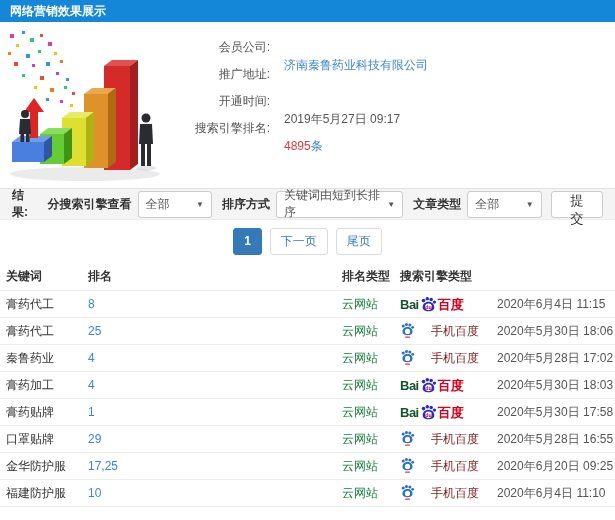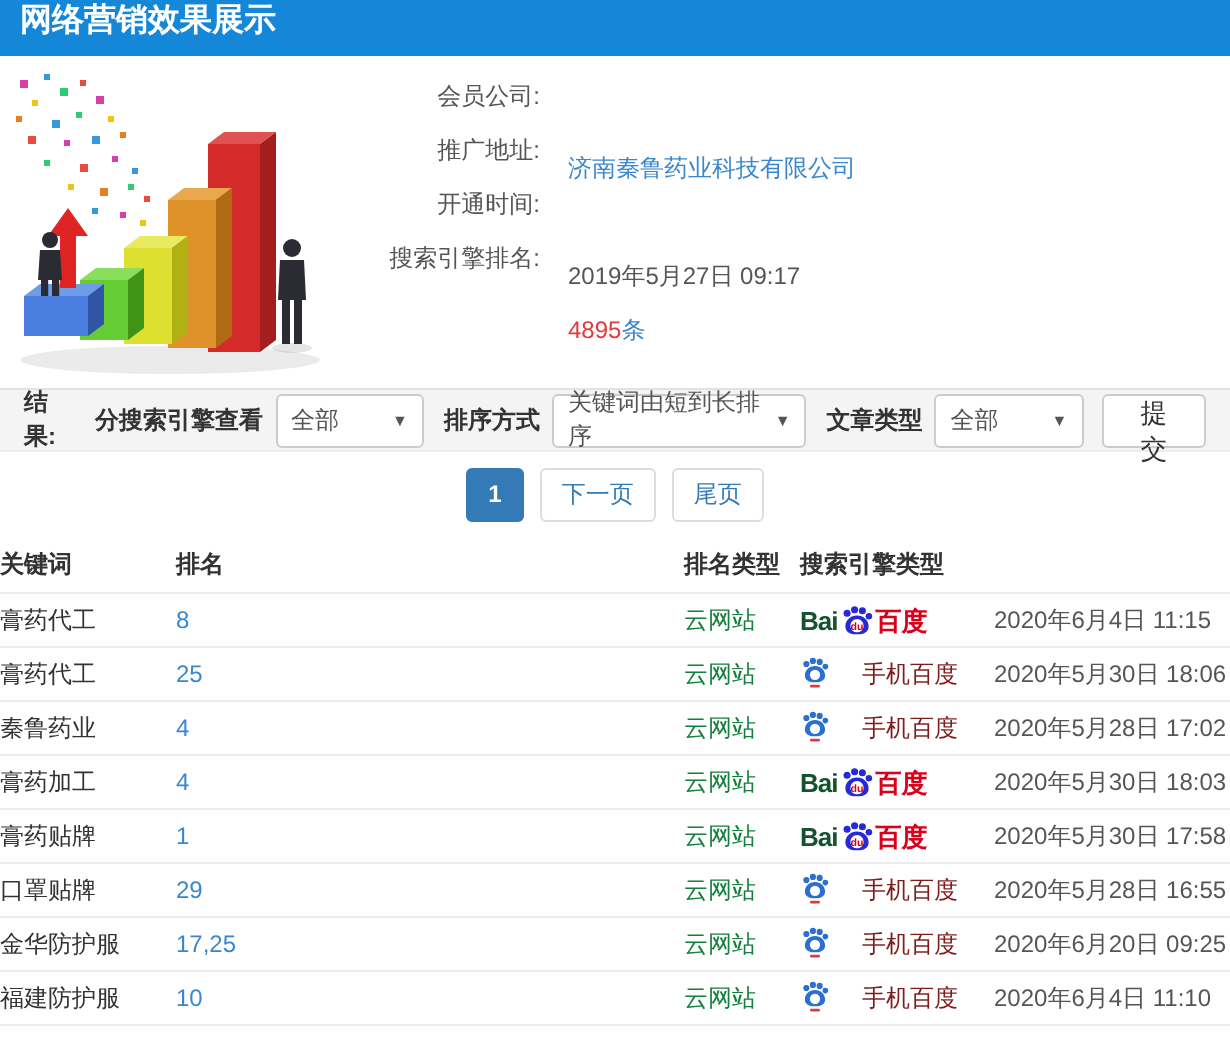--- a/index.html
+++ b/index.html
@@ -1,27 +1,27 @@
 <!DOCTYPE html>
 <html><head>
 <meta charset="utf-8">
 <style>
   * { box-sizing: border-box; margin: 0; padding: 0; }
   html,body { width:615px; height:520px; overflow:hidden; background:#fff;
     font-family:"Liberation Sans","DejaVu Sans",sans-serif; font-size:12px; color:#333; }
 
   
-  .topbar { height:28px; background:#1487d9; color:#fff; line-height:22px;
-    padding-left:10px; font-weight:bold; font-size:16px; }
+  .topbar { height:22px; background:#1487d9; color:#fff; line-height:22px;
+    padding-left:10px; font-weight:bold; font-size:12px; }
 
   
   .info-section { position:relative; height:166px; background:#fff; }
   .clipart { position:absolute; left:0; top:4px; width:175px; height:158px; }
   .info-list { margin-left:178px; padding-top:12px; }
-  .info-row { display:flex; align-items:flex-start; height:27px; }
+  .info-row { display:flex; align-items:center; height:27px; }
   .info-label { width:92px; text-align:right; color:#555; }
   .info-value { margin-left:14px; color:#3a87ce;margin-top:36px; }
   .info-value.plain { color:#555; }
   .num-red { color:#e4393c; }
   .suffix-blue { color:#3a87ce; }
 
   
   .filter-bar { height:32px; background:#f4f4f4; border-top:1px solid #e2e2e2;
     border-bottom:1px solid #ededed; display:flex; align-items:center; padding:0 12px; }
   .result-label { font-weight:bold; color:#333; }
@@ -40,21 +40,21 @@
   .pagination { height:42px; display:flex; align-items:center; justify-content:center; gap:8px; background:#fff; }
   .page-btn { height:27px; min-width:28px; padding:0 10px; display:flex; align-items:center;
     justify-content:center; border:1px solid #ddd; border-radius:3px; color:#337ab7;
     background:#fff; cursor:pointer; }
   .page-btn.active { background:#337ab7; border-color:#337ab7; color:#fff; font-weight:bold; }
 
   
   .table { width:615px; }
   .thead { display:flex; height:28px; align-items:center; font-weight:bold; color:#333; }
   .tr { display:flex; height:27px; align-items:center; border-top:1px solid #ececec; }
-  .c1 { width:85px; padding-left:0; }
+  .c1 { width:85px; padding-left:6px; }
   .c2 { width:255px; padding-left:3px; }
   .c3 { width:57px; padding-left:2px; }
   .c4 { width:95px; padding-left:3px; display:flex; align-items:center; }
   .c5 { flex:1; padding-left:5px; }
   .kw { color:#333; }
   .rank-link { color:#3a87ce; text-decoration:none; cursor:pointer; }
   .rt { color:#15803d; }
   .date { color:#555; }
 
   

